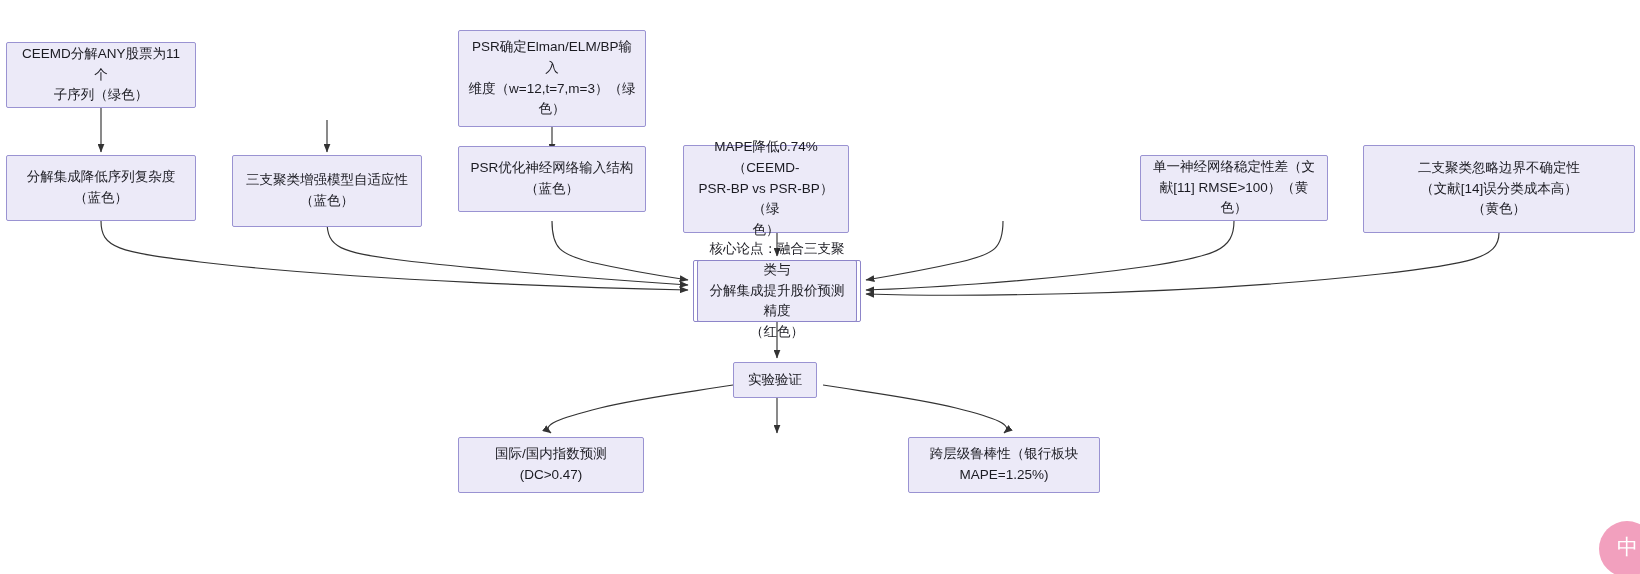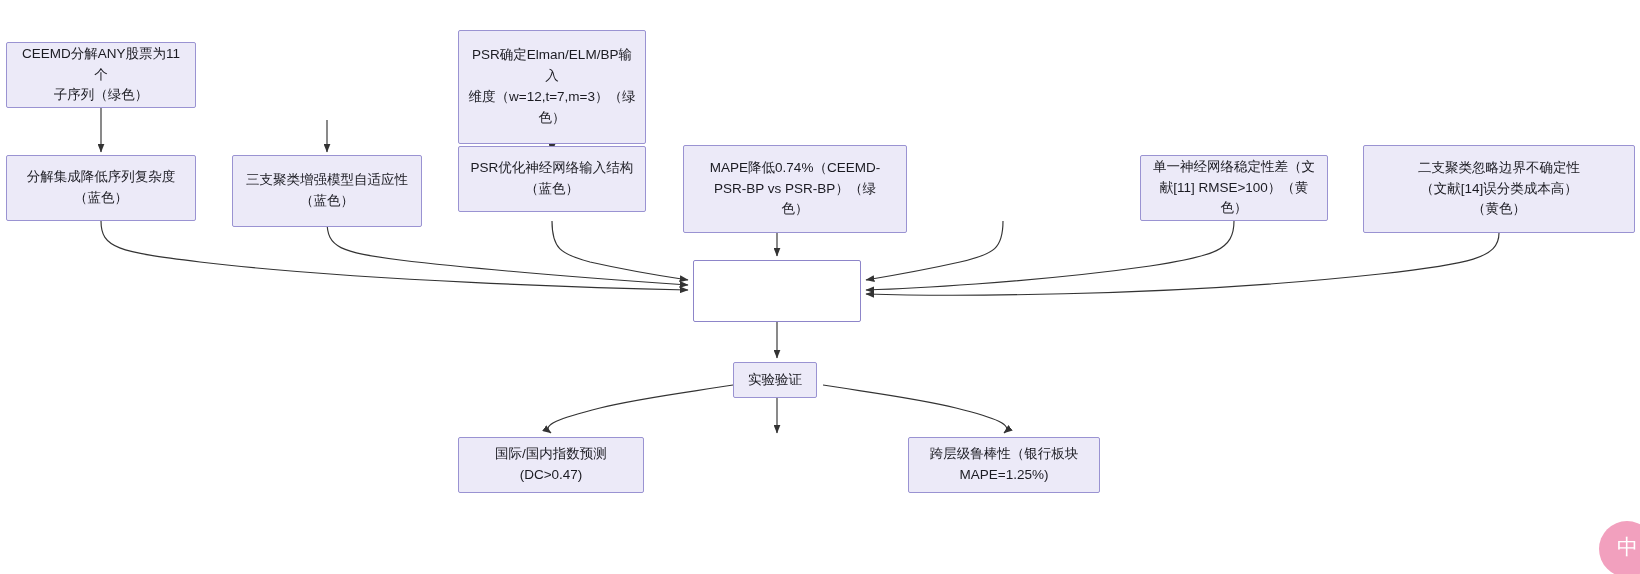--- a/index.html
+++ b/index.html
@@ -85,54 +85,59 @@
       <path d="M733,385 C690,392 640,398 600,408 C560,418 540,425 551,433"></path>
       <path d="M777,398 L777,433"></path>
       <path d="M823,385 C866,392 916,398 956,408 C996,418 1014,425 1004,433"></path>
     </g>
   </svg>
 
   <div class="node" style="left:6px;top:42px;width:190px;height:66px;">
     <span class="lbl">CEEMD分解ANY股票为11个
 子序列（绿色）</span>
   </div>
-  <div class="node" style="left:458px;top:30px;width:188px;height:114px;">
+  <div class="node" style="left:458px;top:30px;width:188px;height:97px;">
     <span class="lbl">PSR确定Elman/ELM/BP输入
 维度（w=12,t=7,m=3）（绿
 色）</span>
   </div>
 
   <div class="node" style="left:6px;top:155px;width:190px;height:66px;">
     <span class="lbl">分解集成降低序列复杂度
 （蓝色）</span>
   </div>
   <div class="node" style="left:232px;top:155px;width:190px;height:72px;">
     <span class="lbl">三支聚类增强模型自适应性
 （蓝色）</span>
   </div>
   <div class="node" style="left:458px;top:146px;width:188px;height:66px;">
     <span class="lbl">PSR优化神经网络输入结构
 （蓝色）</span>
   </div>
-  <div class="node" style="left:683px;top:145px;width:224px;height:88px;">
+  <div class="node" style="left:683px;top:145px;width:166px;height:88px;">
     <span class="lbl">MAPE降低0.74%（CEEMD-
 PSR-BP vs PSR-BP）（绿
 色）</span>
   </div>
   <div class="node" style="left:1140px;top:155px;width:188px;height:66px;">
     <span class="lbl">单一神经网络稳定性差（文
 献[11] RMSE&gt;100）（黄色）</span>
   </div>
   <div class="node" style="left:1363px;top:145px;width:272px;height:88px;">
     <span class="lbl">二支聚类忽略边界不确定性
 （文献[14]误分类成本高）
 （黄色）</span>
   </div>
 
   <div class="core-outer" style="left:693px;top:260px;width:168px;height:62px;"></div>
+  <div class="node core" style="left:697px;top:260px;width:160px;height:62px;border-left:1px solid #8d85c9;border-right:1px solid #8d85c9;">
+    <span class="lbl">核心论点：融合三支聚类与
+分解集成提升股价预测精度
+（红色）</span>
+  </div>
 
   <div class="node" style="left:733px;top:362px;width:84px;height:36px;">
     <span class="lbl">实验验证</span>
   </div>
 
   <div class="node" style="left:458px;top:437px;width:186px;height:56px;">
     <span class="lbl">国际/国内指数预测
 (DC&gt;0.47)</span>
   </div>
   <div class="node" style="left:908px;top:437px;width:192px;height:56px;justify-content:flex-end;">

